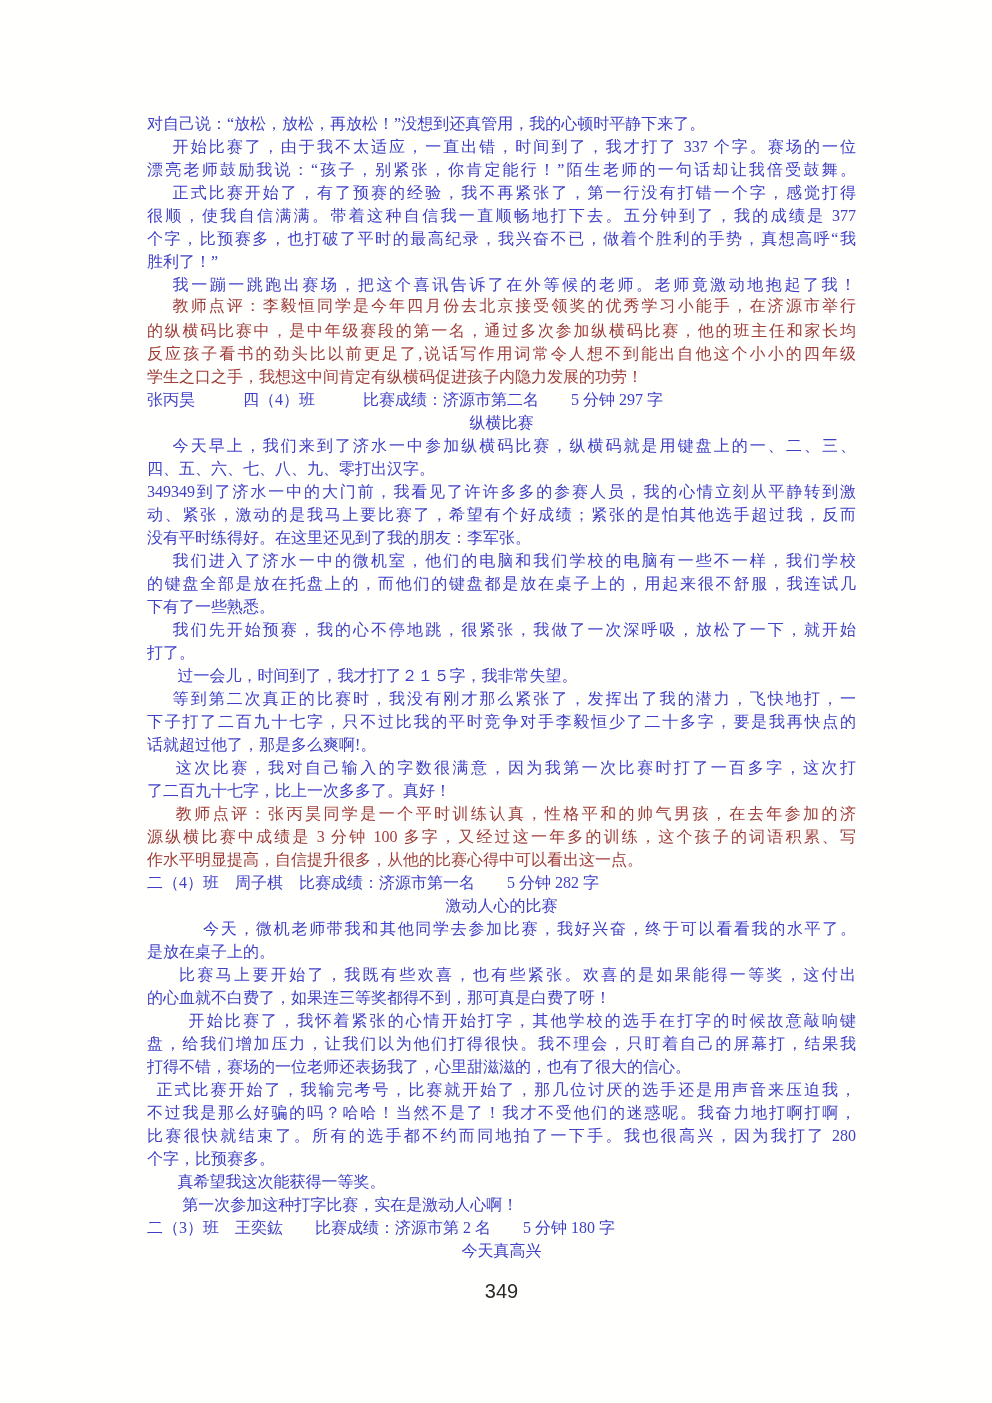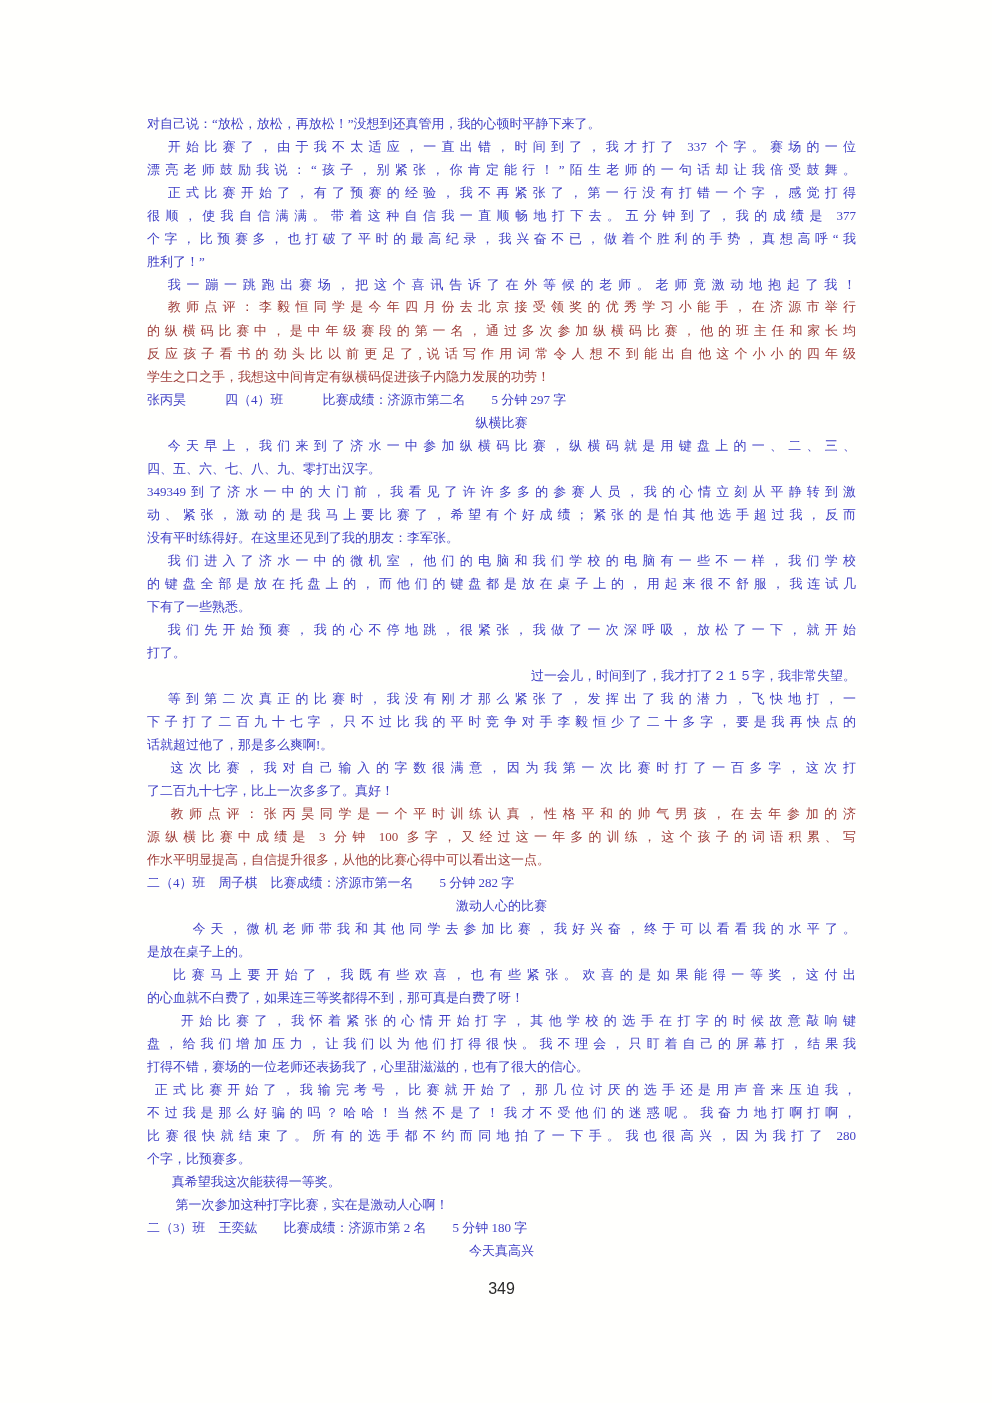--- a/index.html
+++ b/index.html
@@ -11,21 +11,21 @@
     overflow: hidden;
     font-family: "Liberation Serif", "DejaVu Serif", serif;
   }
   .doc-body {
     position: absolute;
     left: 147px;
     top: 112px;
     width: 709px;
   }
   .line {
-    font-size: 13px;
+    font-size: 16px;
     line-height: 23px;
     height: 23px;
     white-space: nowrap;
     color: var(--blue, #4040c6);
   }
   .line.red { color: var(--red, #9e3c38); }
   .line.fill {
     white-space: normal;
     text-align: justify;
     text-align-last: justify;
@@ -35,21 +35,21 @@
     text-indent: 0 !important;
     white-space: normal;
   }
   .page-num {
     position: absolute;
     left: 147px;
     top: 1280px;
     width: 709px;
     text-align: center;
     font-family: "Liberation Sans", "DejaVu Sans", sans-serif;
-    font-size: 16px;
+    font-size: 20px;
     color: var(--black, #2a2a2a);
   }
 </style>
 </head>
 <body>
 
 <div class="page">
   <div class="doc-body">
       <div class="line">对自己说：“放松，放松，再放松！”没想到还真管用，我的心顿时平静下来了。</div>
       <div class="line fill" style="text-indent: 1.6em;">开始比赛了，由于我不太适应，一直出错，时间到了，我才打了 337 个字。赛场的一位</div>
@@ -68,21 +68,21 @@
       <div class="line fill" style="text-indent: 1.6em;">今天早上，我们来到了济水一中参加纵横码比赛，纵横码就是用键盘上的一、二、三、</div>
       <div class="line">四、五、六、七、八、九、零打出汉字。</div>
       <div class="line fill">349349到了济水一中的大门前，我看见了许许多多的参赛人员，我的心情立刻从平静转到激</div>
       <div class="line fill">动、紧张，激动的是我马上要比赛了，希望有个好成绩；紧张的是怕其他选手超过我，反而</div>
       <div class="line">没有平时练得好。在这里还见到了我的朋友：李军张。</div>
       <div class="line fill" style="text-indent: 1.6em;">我们进入了济水一中的微机室，他们的电脑和我们学校的电脑有一些不一样，我们学校</div>
       <div class="line fill">的键盘全部是放在托盘上的，而他们的键盘都是放在桌子上的，用起来很不舒服，我连试几</div>
       <div class="line">下有了一些熟悉。</div>
       <div class="line fill" style="text-indent: 1.6em;">我们先开始预赛，我的心不停地跳，很紧张，我做了一次深呼吸，放松了一下，就开始</div>
       <div class="line">打了。</div>
-      <div class="line" style="text-indent: 1.9em; text-align: right;">过一会儿，时间到了，我才打了２１５字，我非常失望。</div>
+      <div class="line" style="text-indent: 1.9em;">过一会儿，时间到了，我才打了２１５字，我非常失望。</div>
       <div class="line fill" style="text-indent: 1.6em;">等到第二次真正的比赛时，我没有刚才那么紧张了，发挥出了我的潜力，飞快地打，一</div>
       <div class="line fill">下子打了二百九十七字，只不过比我的平时竞争对手李毅恒少了二十多字，要是我再快点的</div>
       <div class="line">话就超过他了，那是多么爽啊!。</div>
       <div class="line fill" style="text-indent: 1.8em;">这次比赛，我对自己输入的字数很满意，因为我第一次比赛时打了一百多字，这次打</div>
       <div class="line">了二百九十七字，比上一次多多了。真好！</div>
       <div class="line red fill" style="text-indent: 1.8em;">教师点评：张丙昊同学是一个平时训练认真，性格平和的帅气男孩，在去年参加的济</div>
       <div class="line red fill">源纵横比赛中成绩是 3 分钟 100 多字，又经过这一年多的训练，这个孩子的词语积累、写</div>
       <div class="line red">作水平明显提高，自信提升很多，从他的比赛心得中可以看出这一点。</div>
       <div class="line">二（4）班　周子棋　比赛成绩：济源市第一名　　5 分钟 282 字</div>
       <div class="line center">激动人心的比赛</div>

